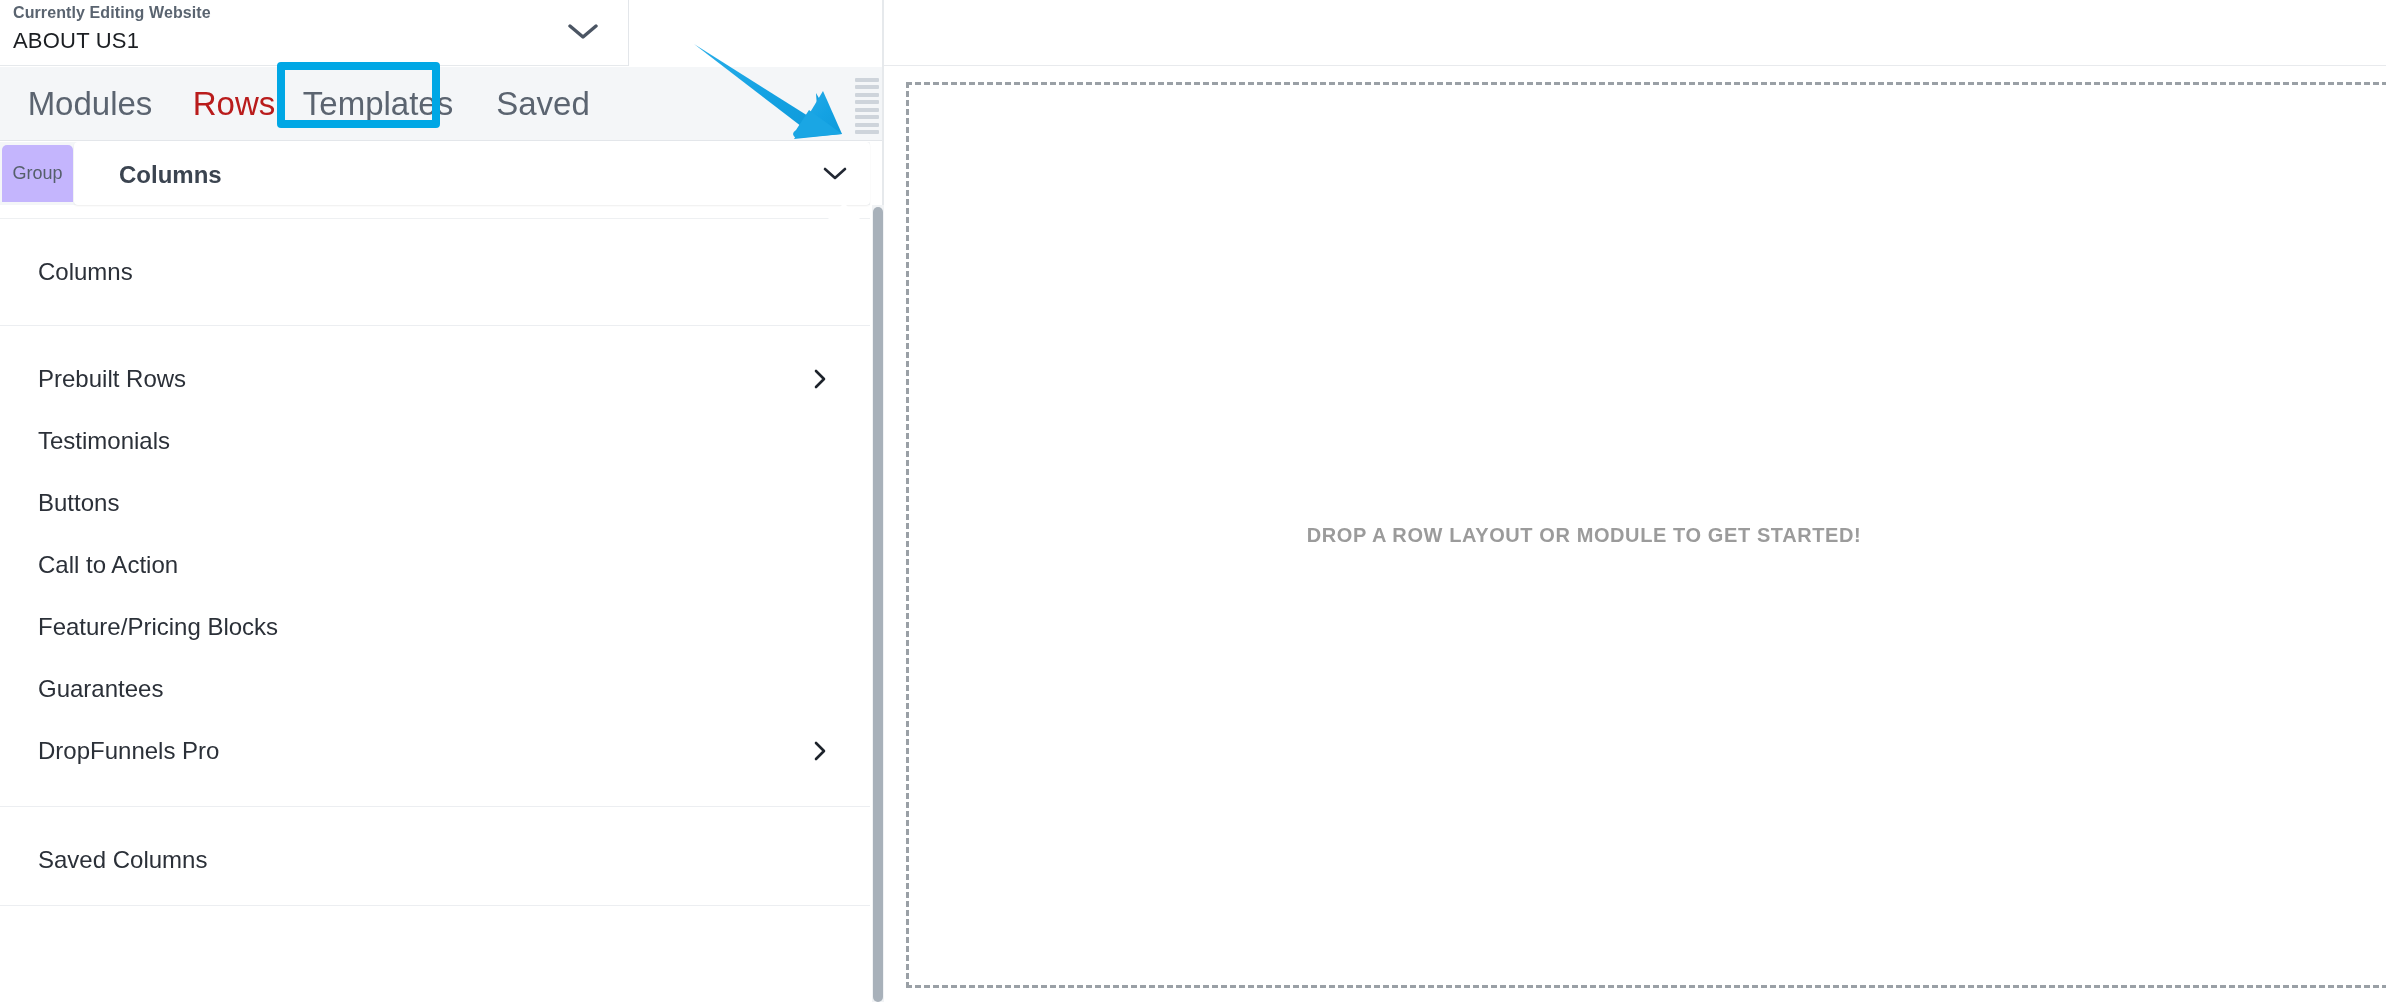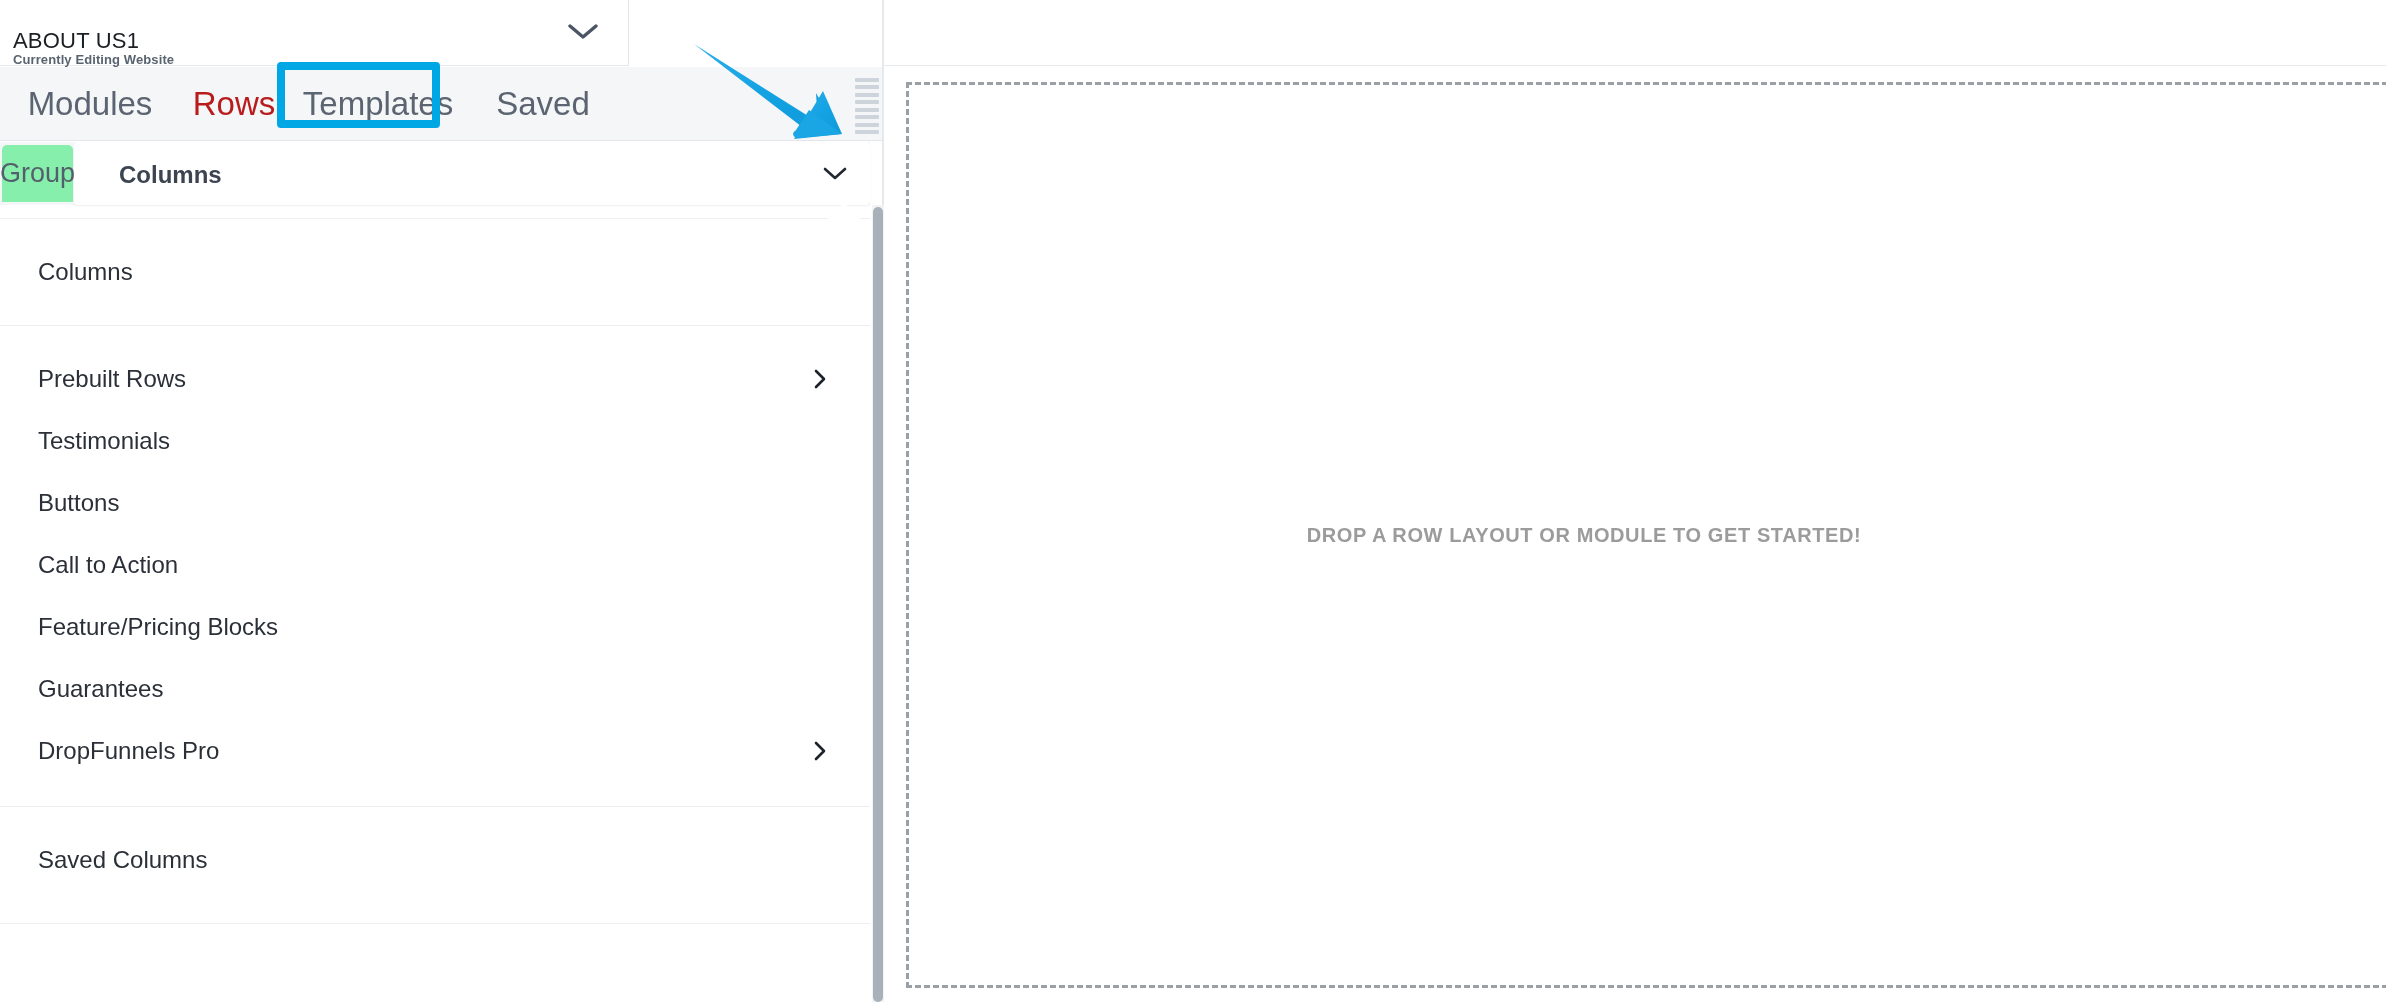--- a/index.html
+++ b/index.html
@@ -22,23 +22,22 @@
 
   
   .panel-header {
     position: absolute; left: 0; top: 0;
     width: 628px; height: 66px;
     background: #ffffff;
     border-bottom: 1px solid #e6e9ec;
   }
   .header-label {
     position: absolute; left: 13px; top: 4px;
-    font-size: 13px; font-weight: bold; color: #5a6470;
+    font-size: 16px; font-weight: bold; color: #5a6470;
     letter-spacing: .1px;
-    margin-top: 48px;
   }
   .header-title {
     position: absolute; left: 13px; top: 28px;
     font-size: 22px; font-weight: normal; color: #1c1f23;
     letter-spacing: .2px;
   }
   .header-chevron {
     position: absolute; left: 562px; top: 11px;
     width: 42px; height: 42px;
     display: flex; align-items: center; justify-content: center;
@@ -101,24 +100,24 @@
 
   
   .selectrow {
     position: absolute; left: 0; top: 142px;
     width: 870px; height: 63px;
     background: #f4f6f8;
   }
   .group-btn {
     position: absolute; left: 2px; top: 3px;
     width: 71px; height: 57px;
-    background: #86efac;
+    background: #c4b5fd;
     border-radius: 5px 5px 0 0;
     display: flex; align-items: center; justify-content: center;
-    font-size: 27px; color: #555f6b;
+    font-size: 18px; color: #555f6b;
     cursor: pointer;
   }
   .select-box {
     position: absolute; left: 74px; top: 0;
     width: 796px; height: 63px;
     background: #ffffff;
     border-radius: 4px;
     box-shadow: 0 1px 2px rgba(0,0,0,.07);
     cursor: pointer;
   }
@@ -163,21 +162,21 @@
     white-space: nowrap;
   }
   .dd-item .label { flex: 1 1 auto; }
   .dd-item .arrow {
     width: 16px; height: 22px;
     display: flex; align-items: center; justify-content: center;
     margin-left: 12px;
   }
   .g-single { padding: 22px 0 22px 0; }
   .g-list   { padding: 22px 0 24px 0; }
-  .g-saved  { padding: 22px 0 32px 0; }
+  .g-saved  { padding: 22px 0 14px 0; }
 
   
   .panel-scroll-track {
     position: absolute; left: 872px; top: 205px;
     width: 12px; height: 797px;
     background: #f1f3f5;
     z-index: 20;
   }
   .panel-scroll-thumb {
     position: absolute; left: 873px; top: 207px;

